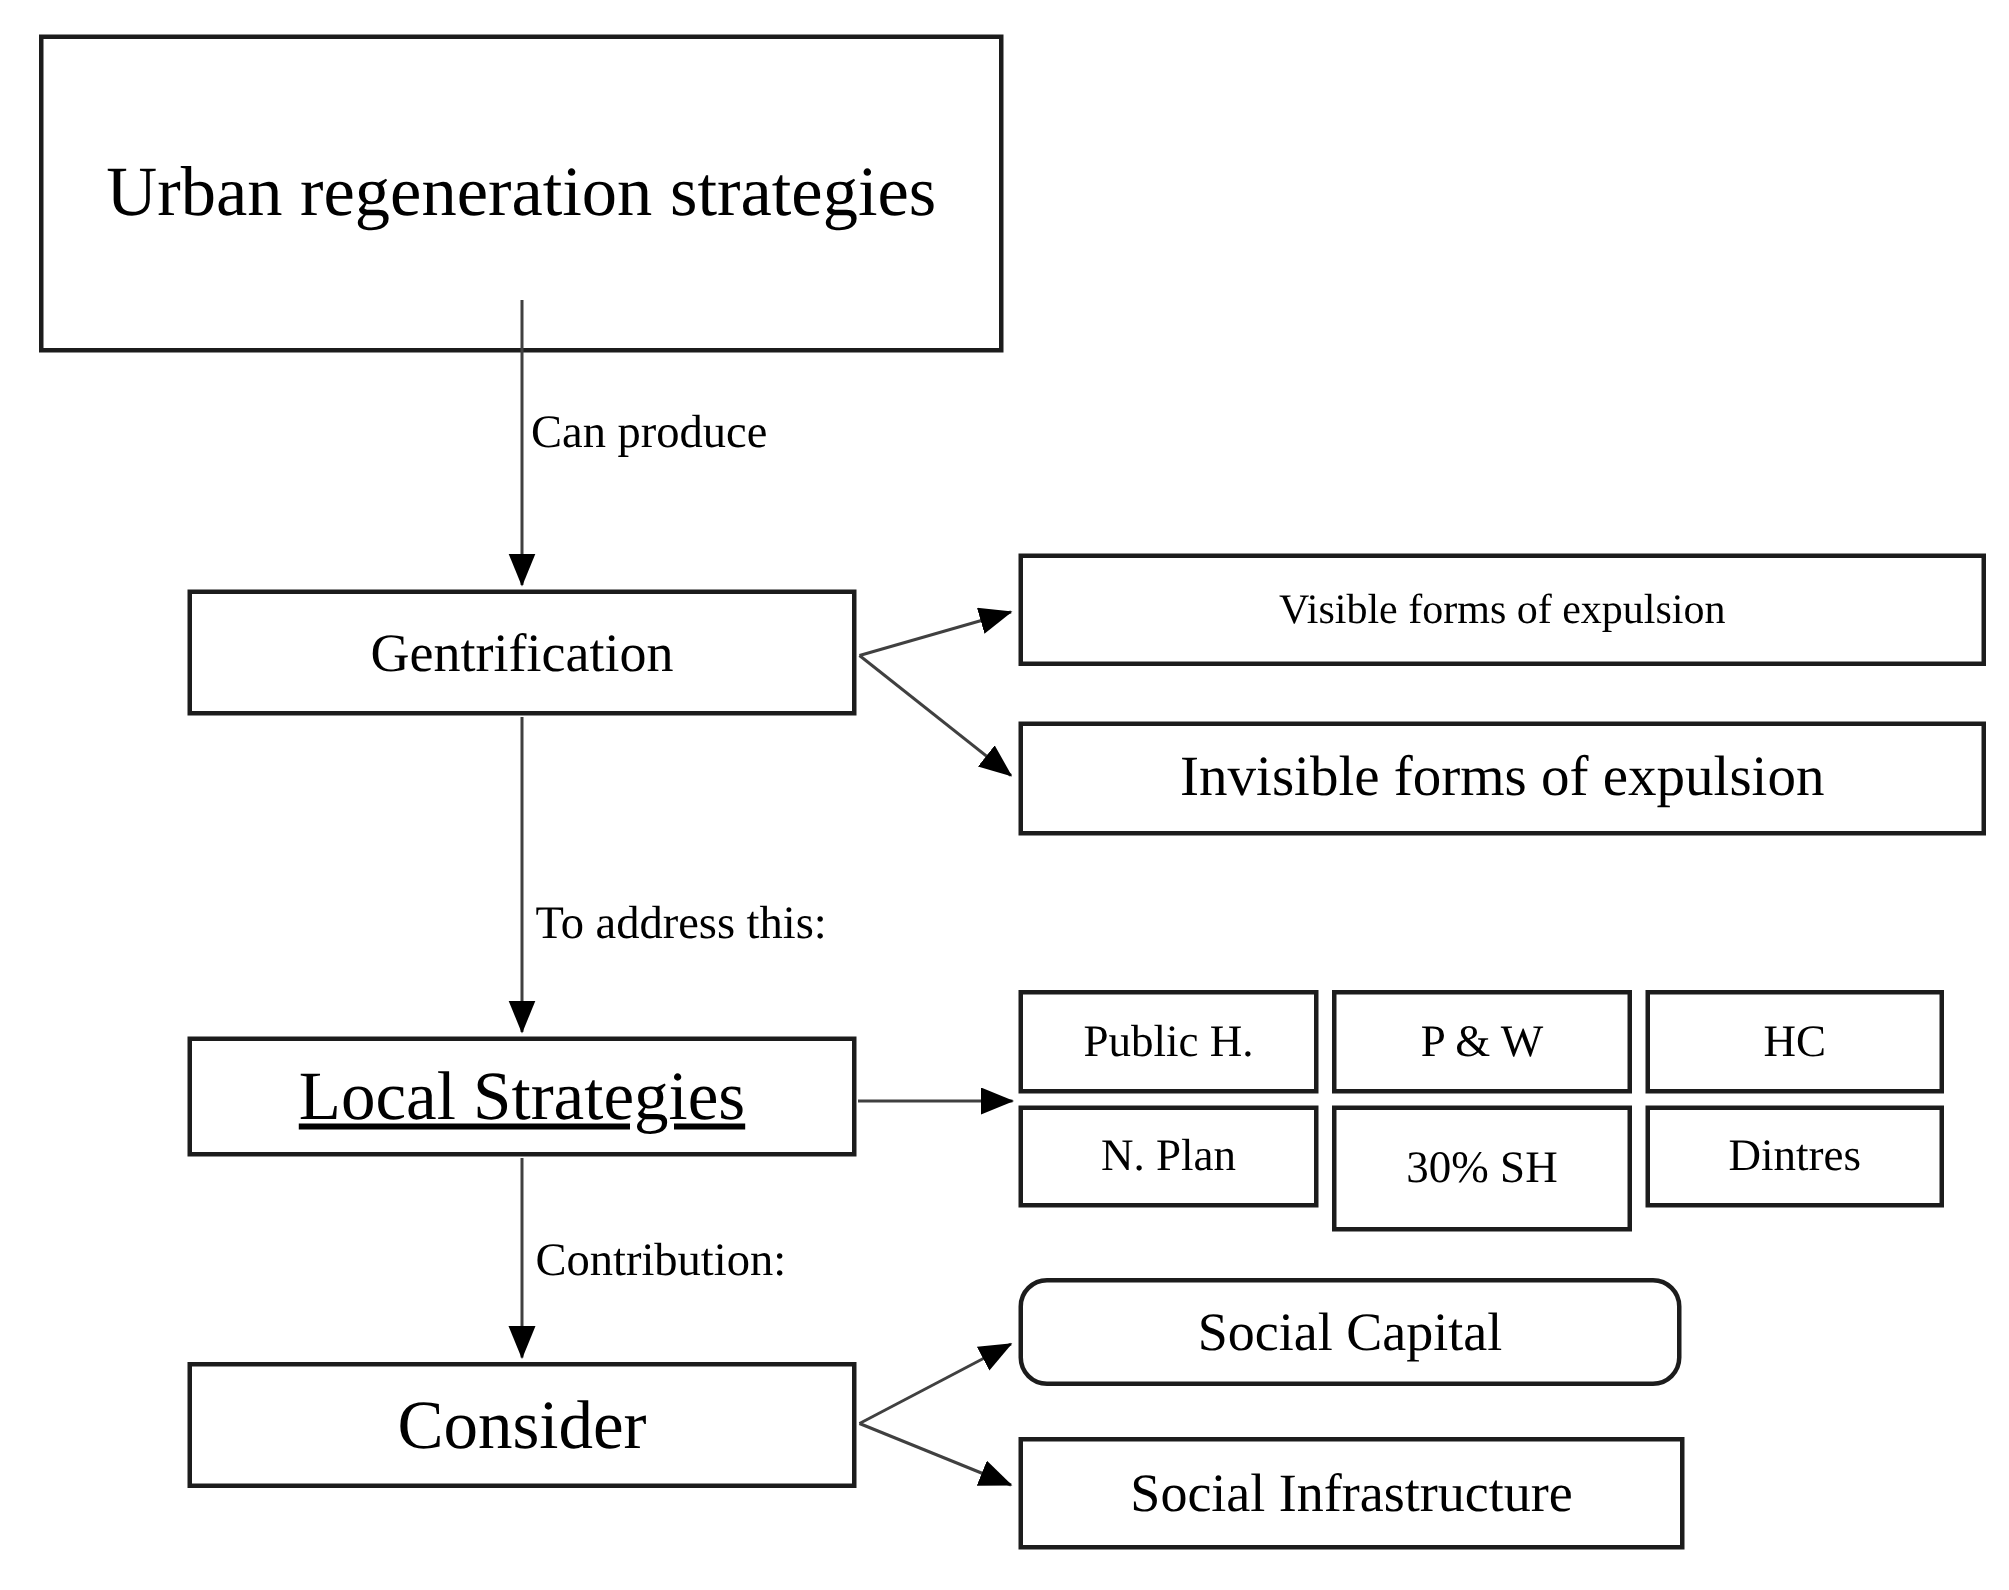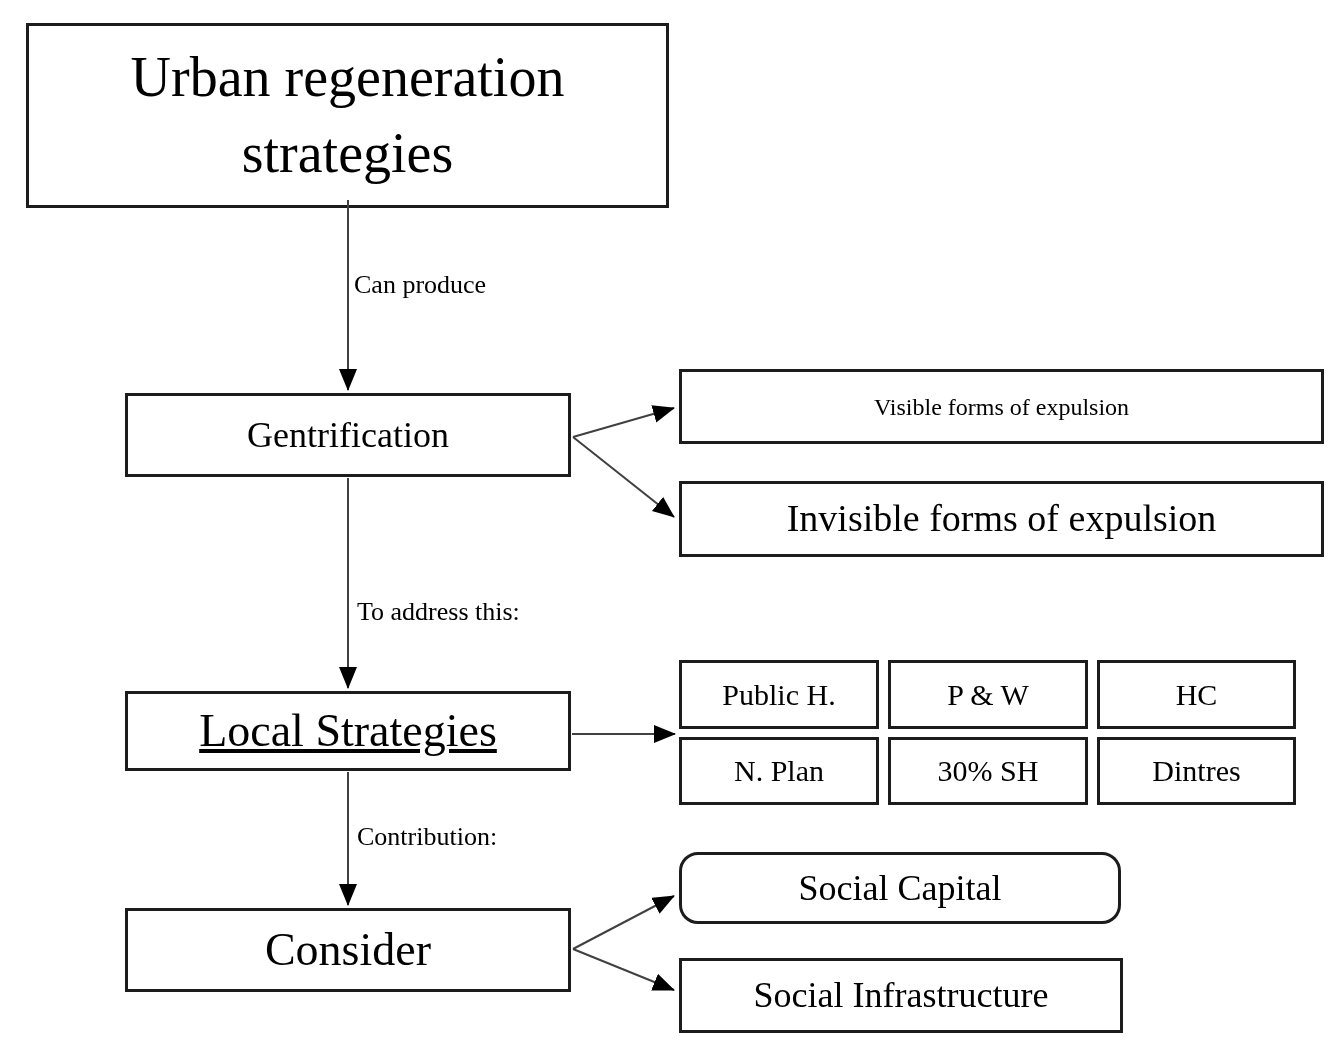--- a/index.html
+++ b/index.html
@@ -21,40 +21,40 @@
     box-sizing: border-box;
     background: #ffffff;
     border: 3px solid #1c1c1c;
     display: flex;
     align-items: center;
     justify-content: center;
     text-align: center;
     line-height: 1.25;
     white-space: nowrap;
   }
-  .node-root            { left: 26px;  top: 23px;  width: 643px; height: 185px; font-size: 56px; line-height: 1.35; white-space: normal; }
+  .node-root            { left: 26px;  top: 23px;  width: 643px; height: 212px; font-size: 47px; line-height: 1.35; white-space: normal; }
   .node-gentrification  { left: 125px; top: 393px; width: 446px; height: 84px;  font-size: 36px; }
-  .node-visible         { left: 679px; top: 369px; width: 645px; height: 75px;  font-size: 24px; }
+  .node-visible         { left: 679px; top: 369px; width: 645px; height: 75px;  font-size: 28px; }
   .node-invisible       { left: 679px; top: 481px; width: 645px; height: 76px;  font-size: 38px; }
   .node-local           { left: 125px; top: 691px; width: 446px; height: 80px;  font-size: 46px; text-decoration: underline; }
   .node-consider        { left: 125px; top: 908px; width: 446px; height: 84px;  font-size: 46px; }
   .node-capital         { left: 679px; top: 852px; width: 442px; height: 72px;  font-size: 36px; border-radius: 19px; }
   .node-infrastructure  { left: 679px; top: 958px; width: 444px; height: 75px;  font-size: 36px; }
 
   .grid-cell { font-size: 30px; }
   .cell-r1c1 { left: 679px;  top: 660px; width: 200px; height: 69px; }
   .cell-r1c2 { left: 888px;  top: 660px; width: 200px; height: 69px; }
   .cell-r1c3 { left: 1097px; top: 660px; width: 199px; height: 69px; }
   .cell-r2c1 { left: 679px;  top: 737px; width: 200px; height: 68px; }
-  .cell-r2c2 { left: 888px;  top: 737px; width: 200px; height: 68px; }
+  .cell-r2c2 { left: 888px;  top: 737px; width: 200px; height: 84px; }
   .cell-r2c3 { left: 1097px; top: 737px; width: 199px; height: 68px; }
 
   .edge-label {
     position: absolute;
-    font-size: 26px;
+    font-size: 31px;
     white-space: nowrap;
   }
   .label-can-produce  { left: 354px; top: 270px; }
   .label-to-address   { left: 357px; top: 597px; }
   .label-contribution { left: 357px; top: 822px; }
 
   #connectors {
     position: absolute;
     left: 0;
     top: 0;

